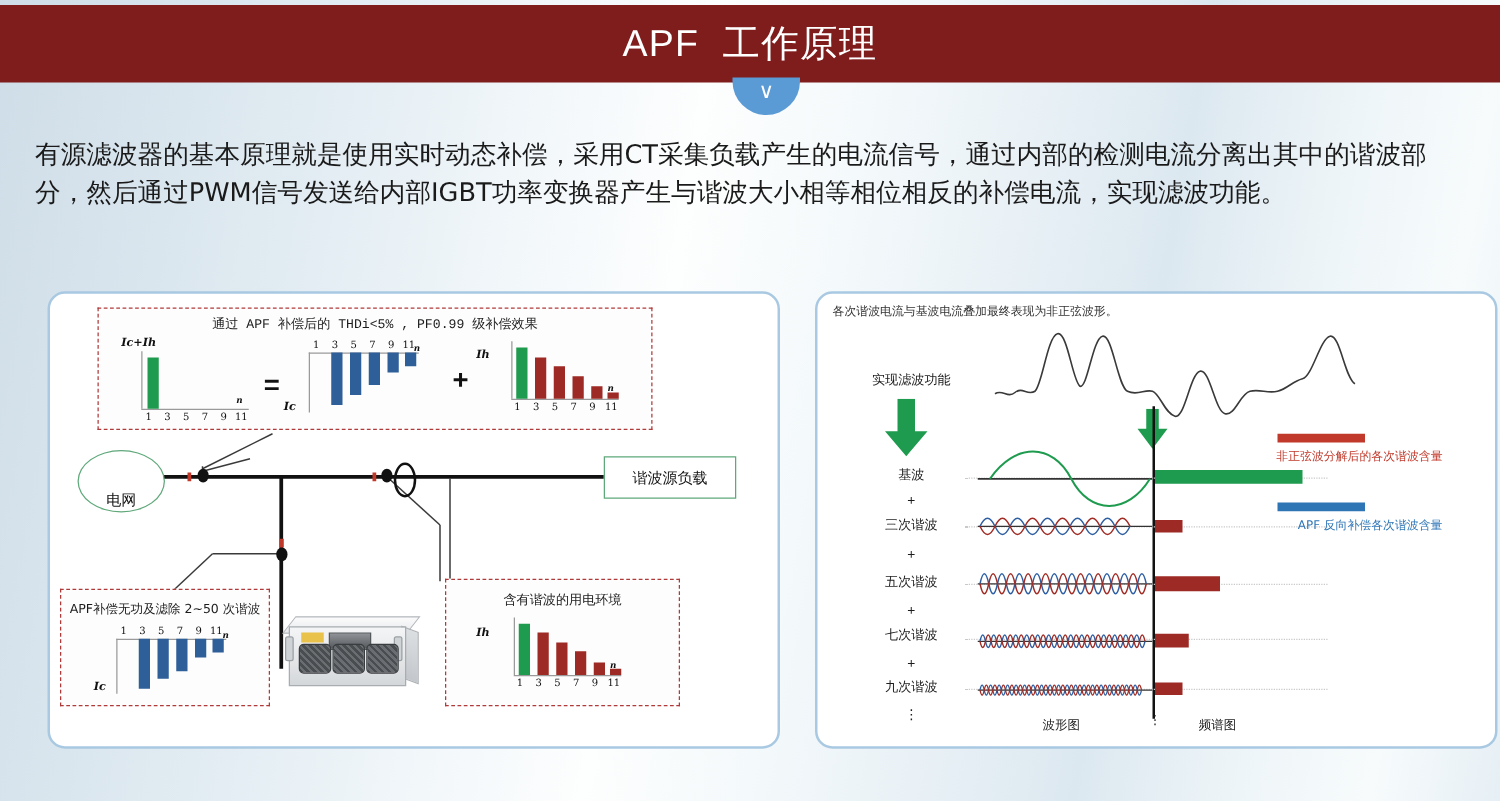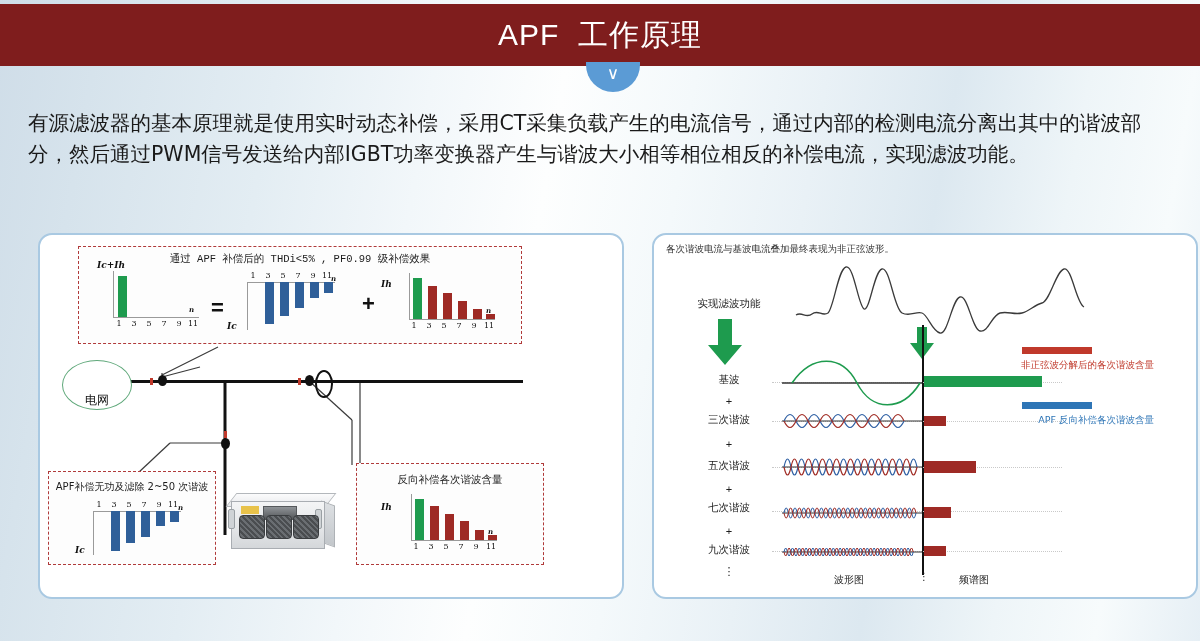--- a/index.html
+++ b/index.html
@@ -146,21 +146,21 @@
   <span>∨</span>
 </div>
 
 <div class="intro">有源滤波器的基本原理就是使用实时动态补偿，采用CT采集负载产生的电流信号，通过内部的检测电流分离出其中的谐波部分，然后通过PWM信号发送给内部IGBT功率变换器产生与谐波大小相等相位相反的补偿电流，实现滤波功能。</div>
 
 <div class="panel panel-left">
 
   <div class="dbox" style="left:38px;top:11px;width:442px;height:96px;">
     <div class="dbox-title" style="top:5px;font-family:Liberation Mono, monospace;">通过 APF 补偿后的 THDi&lt;5% , PF0.99 级补偿效果</div>
 
-    <div style="position:absolute;left:22px;top:24px;width:104px;height:58px;">
+    <div style="position:absolute;left:22px;top:34px;width:104px;height:58px;">
       <div class="axlbl" style="left:-4px;top:-11px;">Ic+Ih</div>
       <div class="axis-y" style="left:12px;top:0;height:46px;"></div>
       <div class="axis-x" style="left:12px;top:46px;width:86px;"></div>
       <div class="axlbl" style="left:88px;top:34px;font-size:7px;">n</div>
       <div class="bar" style="left:17px;top:5px;width:9px;height:41px;background:#1e9b4e;"></div>
       <div class="ticklbl" style="left:14px;top:48px;width:8px;">1</div>
       <div class="ticklbl" style="left:29px;top:48px;width:8px;">3</div>
       <div class="ticklbl" style="left:44px;top:48px;width:8px;">5</div>
       <div class="ticklbl" style="left:59px;top:48px;width:8px;">7</div>
       <div class="ticklbl" style="left:74px;top:48px;width:8px;">9</div>
@@ -229,20 +229,23 @@
     <line x1="176" y1="207" x2="200" y2="190" stroke="#3a3a3a" stroke-width="0"></line>
   </svg>
 
   <div class="wire" style="left:88px;top:378px;width:0;height:0;"></div>
   <div class="wire" style="position:absolute;left:88px;top:145px;width:395px;height:3px;"></div>
 
   <div class="grid-circle" style="left:22px;top:125px;">
     <span>电网</span>
   </div>
 
+  <div class="load-box" style="left:443px;top:130px;">
+    <span>谐波源负载</span>
+  </div>
 
   <div class="ct-ellipse" style="left:275px;top:135px;"></div>
 
   <div class="node" style="left:118px;top:140px;"></div>
   <div class="node" style="left:265px;top:140px;"></div>
   <div class="node" style="left:181px;top:203px;"></div>
   <div class="redmark" style="left:110px;top:143px;"></div>
   <div class="redmark" style="left:258px;top:143px;"></div>
   <div class="redmark" style="left:184px;top:196px;"></div>
 
@@ -261,21 +264,21 @@
       <div class="axlbl" style="left:-8px;top:45px;">Ic</div>
       <div class="bar" style="left:28px;top:11px;width:9px;height:40px;background:#2f5f99;"></div>
       <div class="bar" style="left:43px;top:11px;width:9px;height:32px;background:#2f5f99;"></div>
       <div class="bar" style="left:58px;top:11px;width:9px;height:26px;background:#2f5f99;"></div>
       <div class="bar" style="left:73px;top:11px;width:9px;height:15px;background:#2f5f99;"></div>
       <div class="bar" style="left:87px;top:11px;width:9px;height:11px;background:#2f5f99;"></div>
     </div>
   </div>
 
   <div class="dbox" style="left:316px;top:228px;width:186px;height:100px;">
-    <div class="dbox-title" style="top:9px;">反向补偿各次谐波含量</div>
+    <div class="dbox-title" style="top:9px;">含有谐波的用电环境</div>
     <div style="position:absolute;left:42px;top:30px;width:120px;height:64px;">
       <div class="axlbl" style="left:-18px;top:8px;">Ih</div>
       <div class="axis-y" style="left:12px;top:0;height:46px;"></div>
       <div class="axis-x" style="left:12px;top:46px;width:86px;"></div>
       <div class="axlbl" style="left:89px;top:33px;font-size:7px;">n</div>
       <div class="bar" style="left:16px;top:5px;width:9px;height:41px;background:#1e9b4e;"></div>
       <div class="bar" style="left:31px;top:12px;width:9px;height:34px;background:#9e2a25;"></div>
       <div class="bar" style="left:46px;top:20px;width:9px;height:26px;background:#9e2a25;"></div>
       <div class="bar" style="left:61px;top:27px;width:9px;height:19px;background:#9e2a25;"></div>
       <div class="bar" style="left:76px;top:36px;width:9px;height:10px;background:#9e2a25;"></div>

